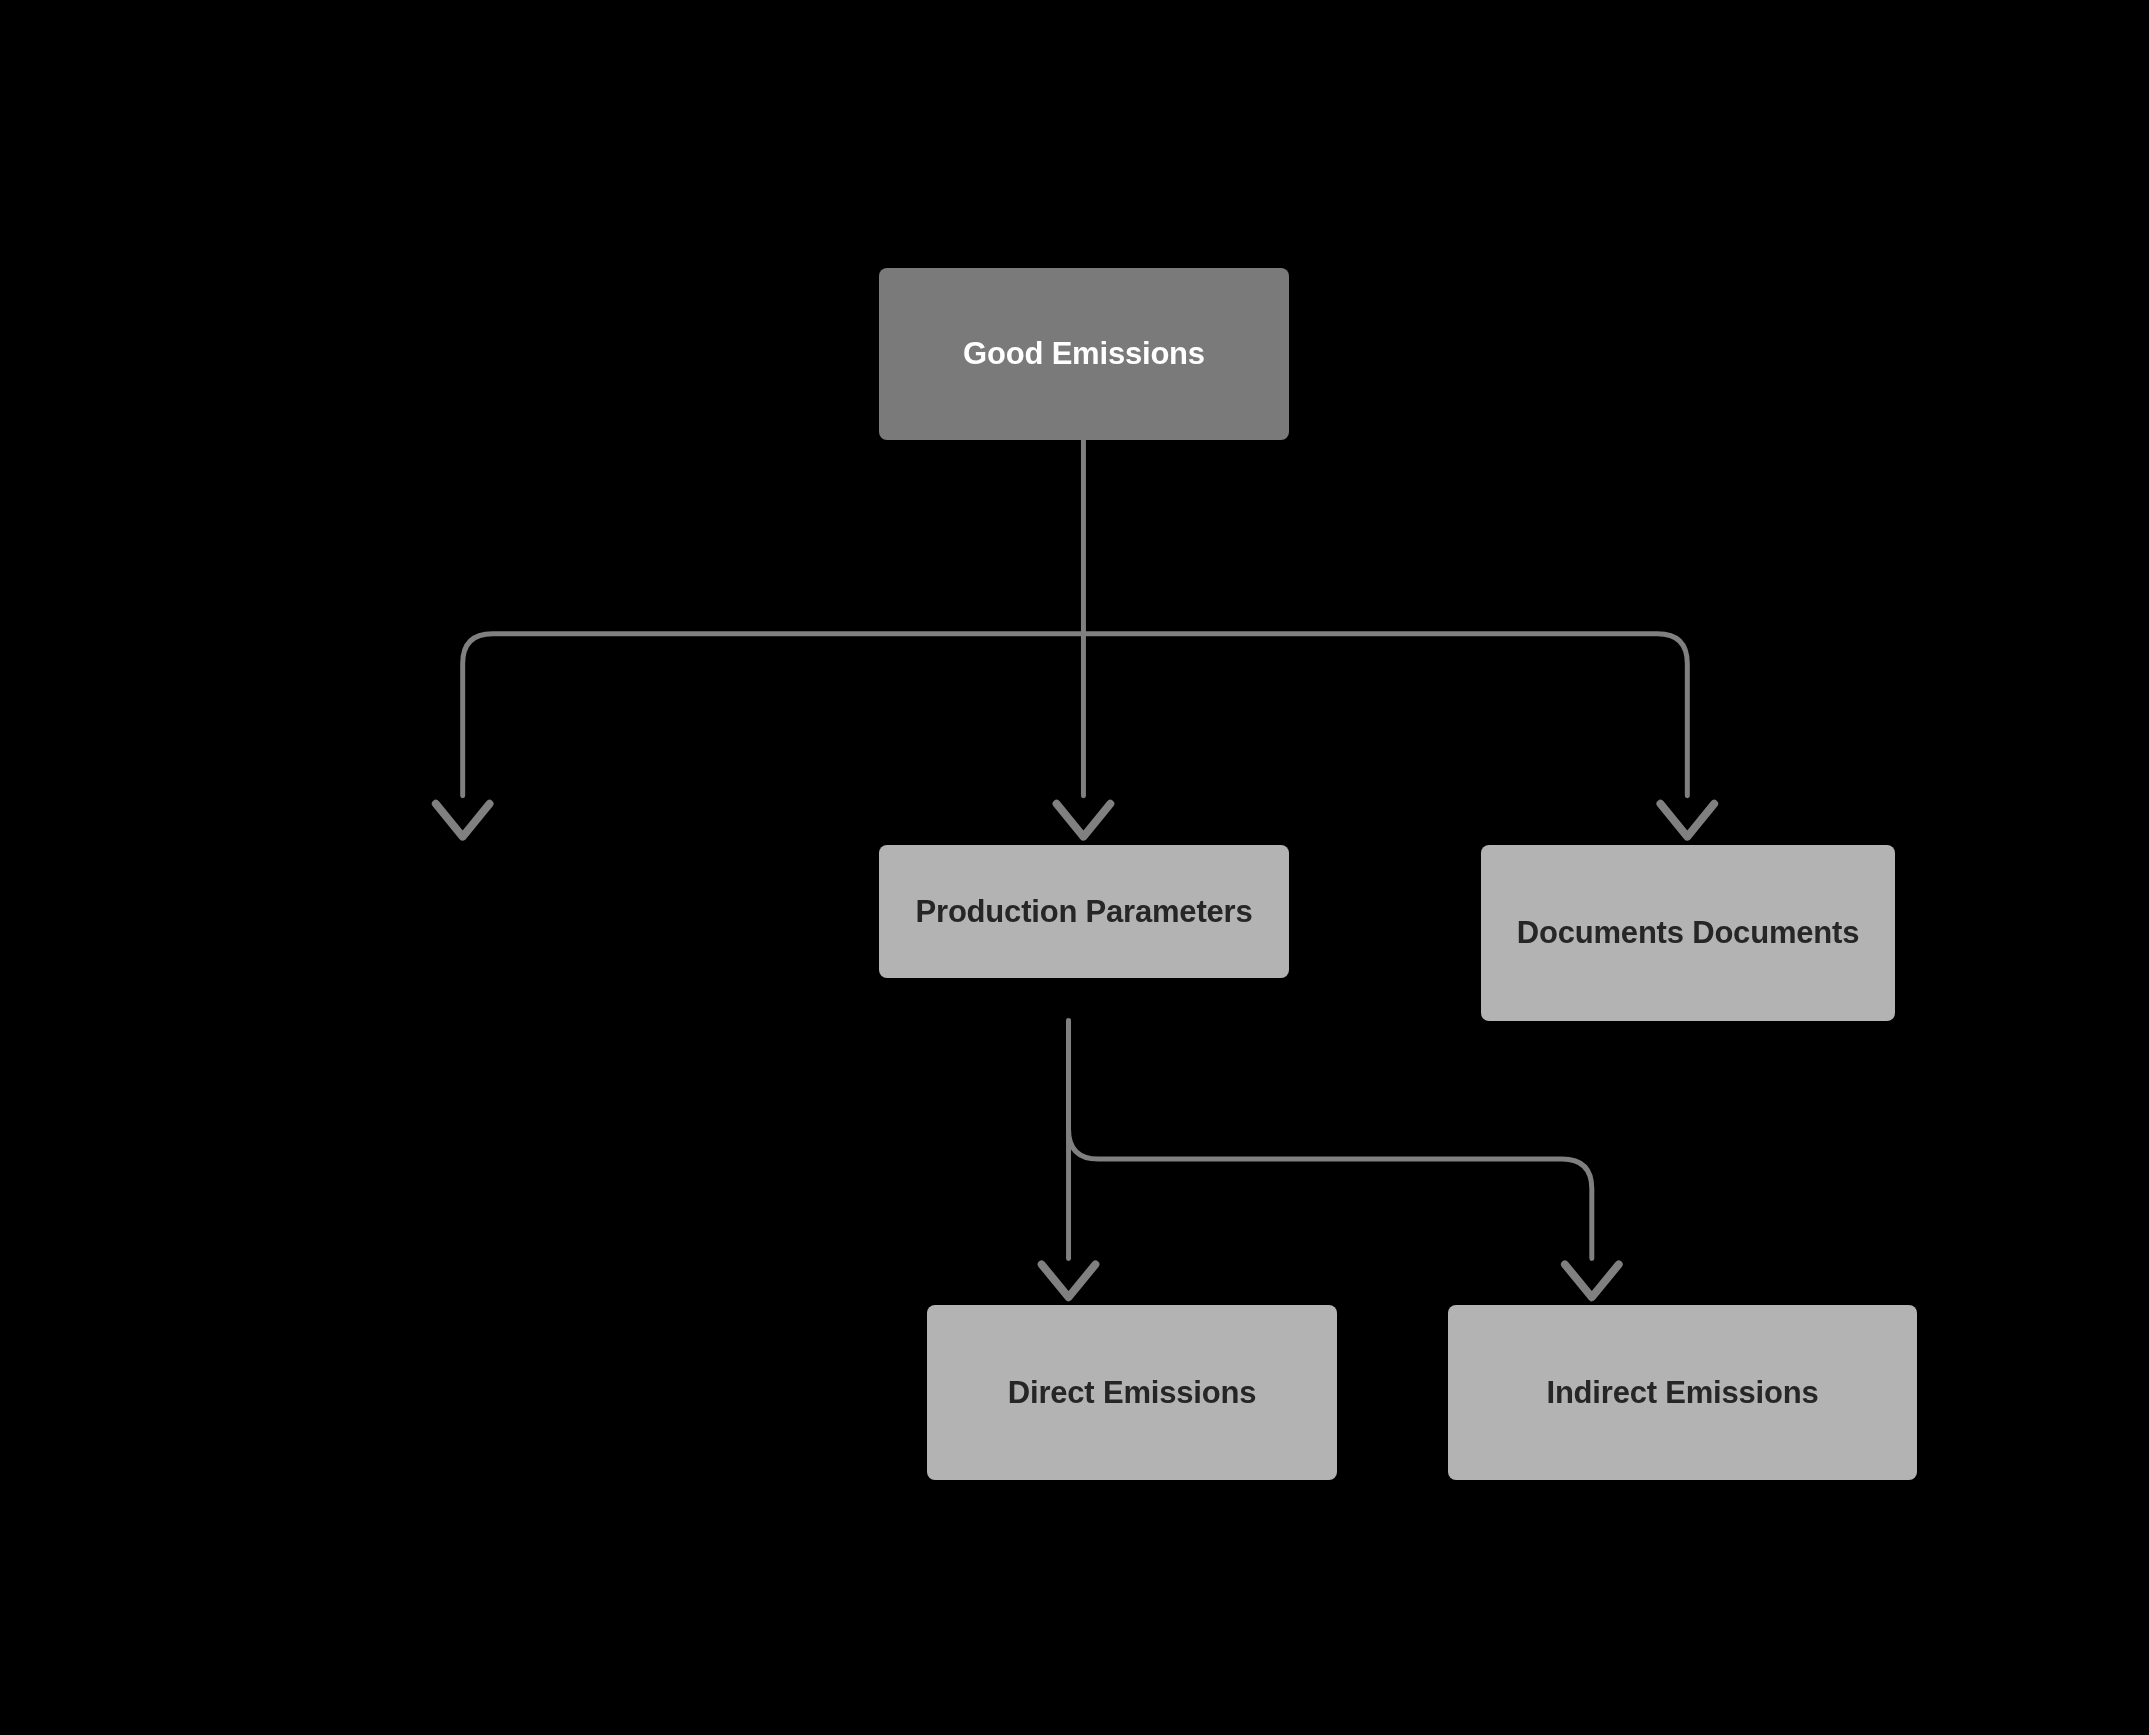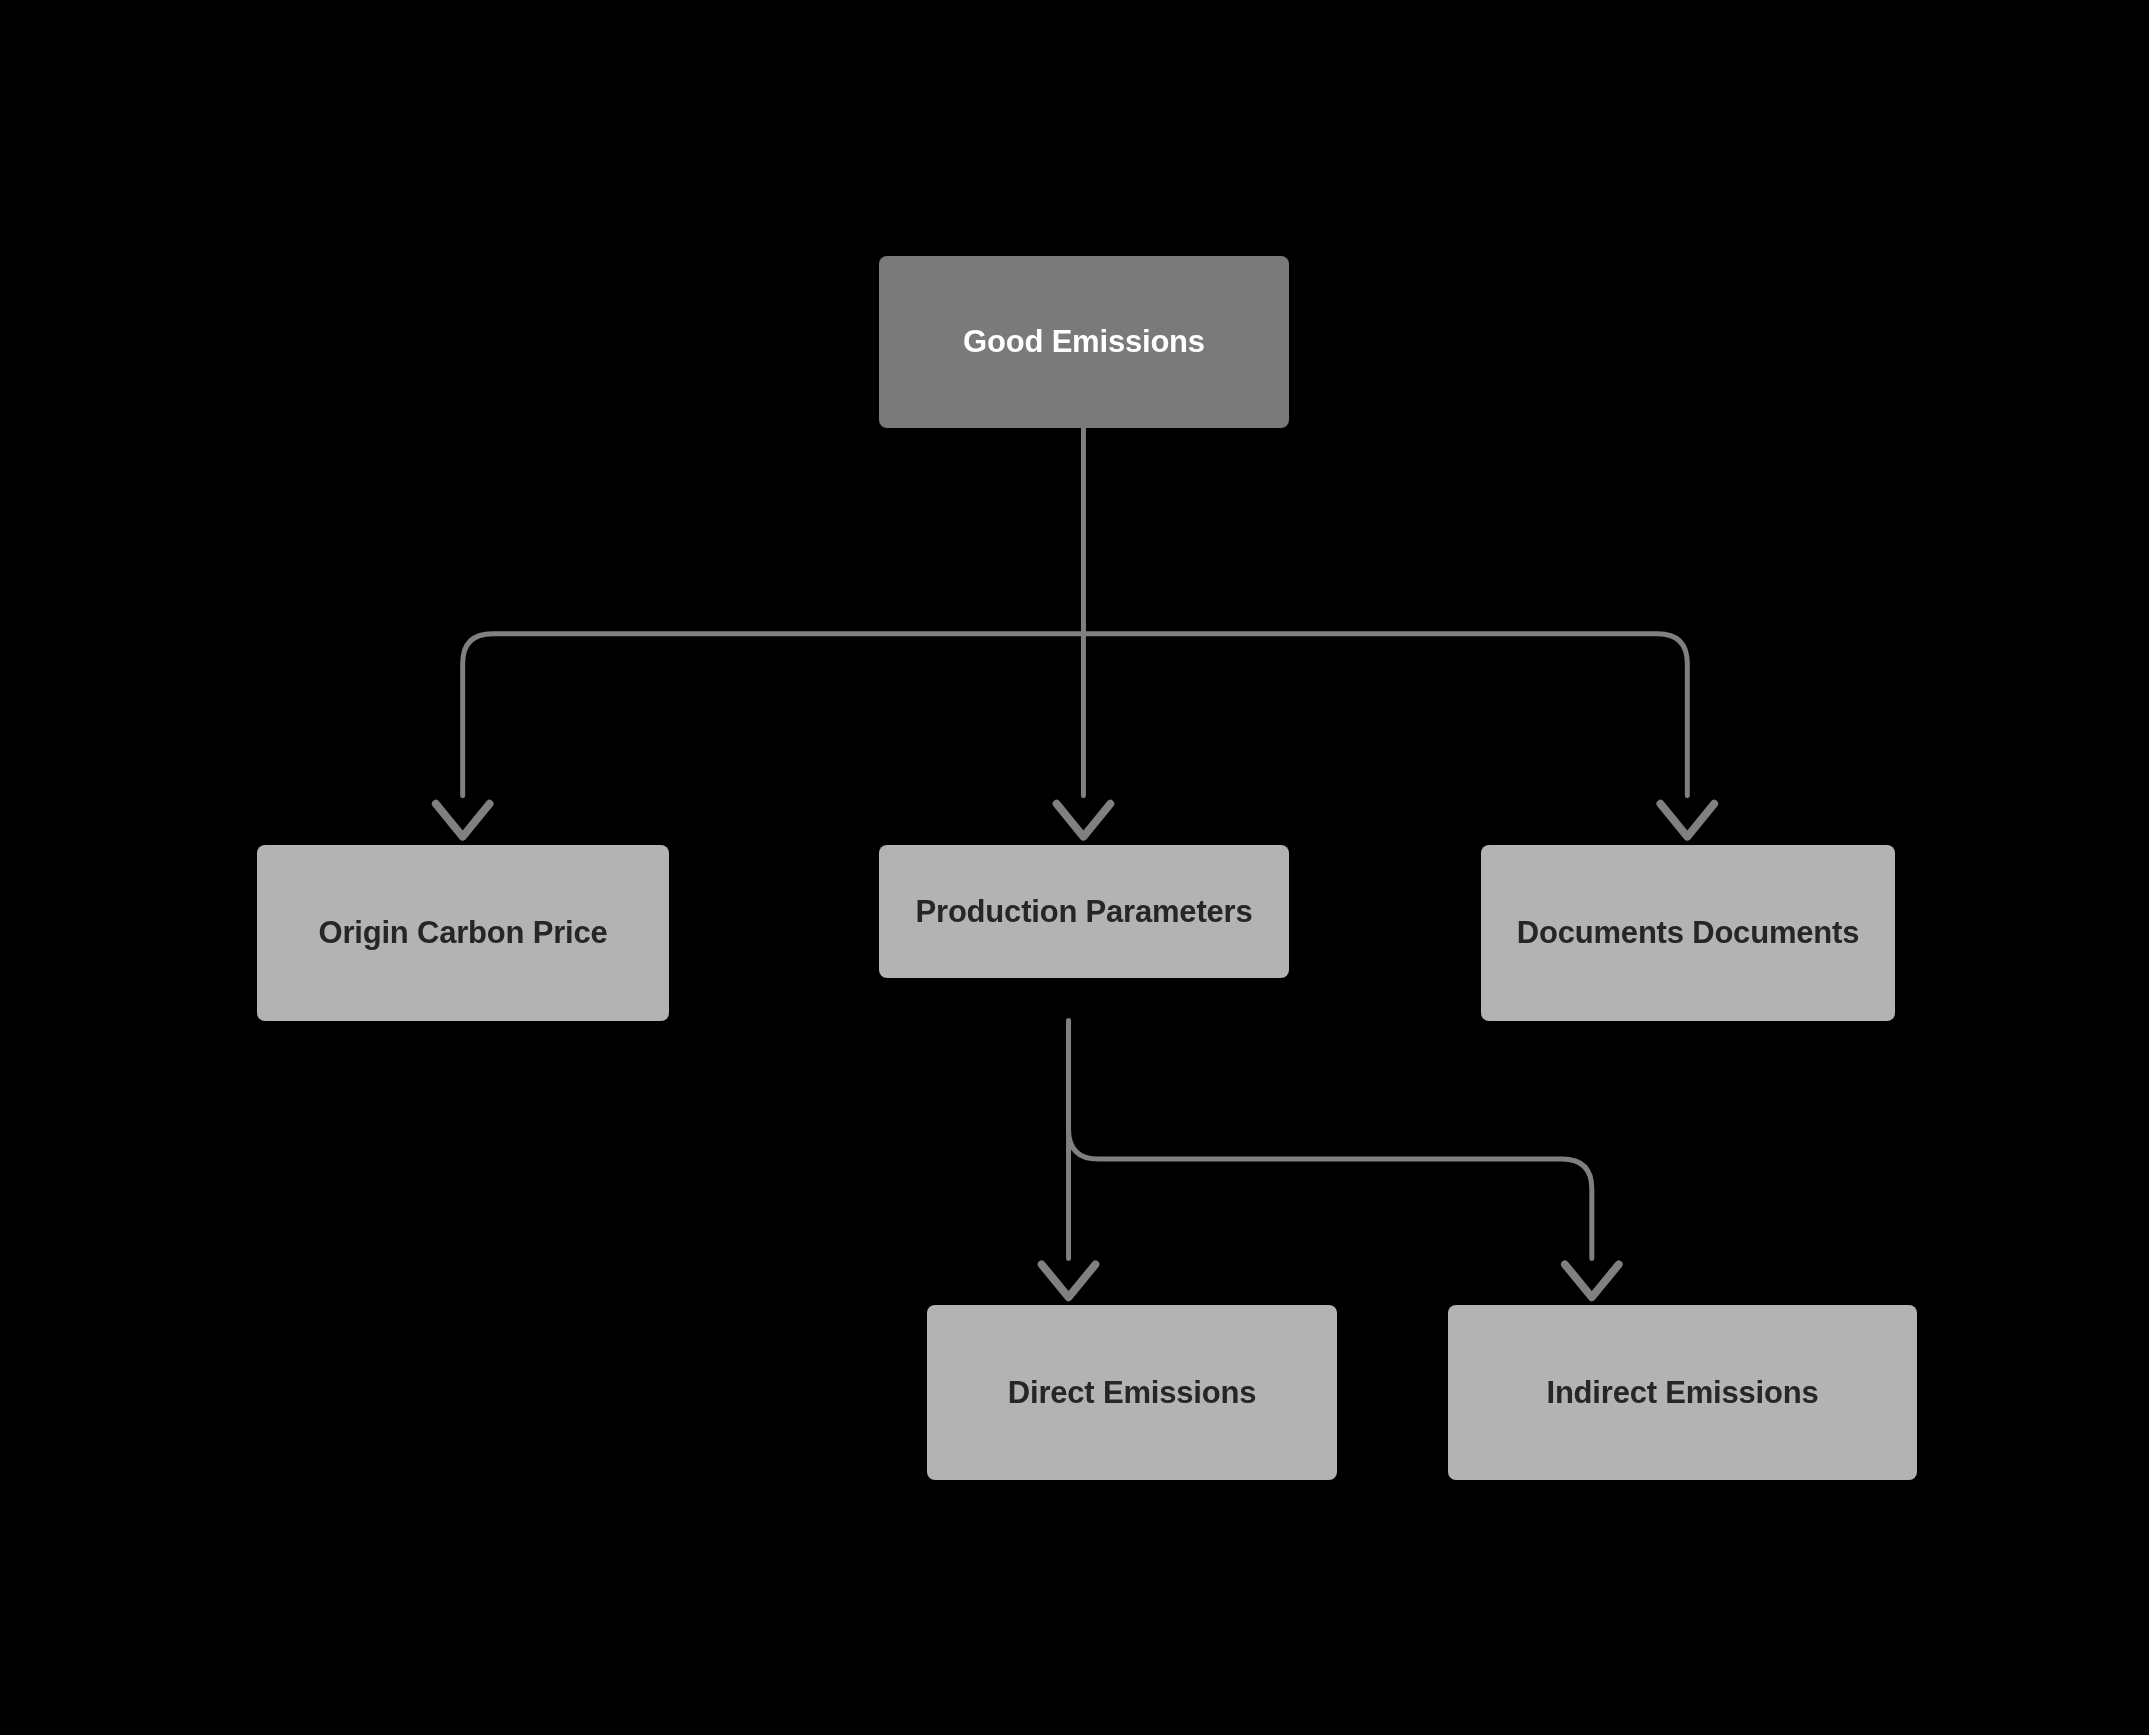--- a/index.html
+++ b/index.html
@@ -79,27 +79,24 @@
       <path stroke-width="8" d="M 1669 808 L 1696 841 L 1723 808"></path>
 
       <path d="M 1074 1026 L 1074 1265"></path>
       <path stroke-width="8" d="M 1047 1271 L 1074 1304 L 1101 1271"></path>
 
       <path d="M 1074 1026 L 1074 1135 Q 1074 1165 1104 1165 L 1570 1165 Q 1600 1165 1600 1195 L 1600 1265"></path>
       <path stroke-width="8" d="M 1573 1271 L 1600 1304 L 1627 1271"></path>
     </g>
   </svg>
 
-  <div class="node node--root" style="left:879px; top:256px; width:410px; height:172px;">
+  <div class="node node--root" style="left:879px; top:268px; width:410px; height:172px;">
     <span class="node-label">Good Emissions</span>
   </div>
 
-  <div class="node node--child" style="left:257px; top:845px; width:412px; height:176px;">
-    <span class="node-label">Origin Carbon Price</span>
-  </div>
 
   <div class="node node--child" style="left:879px; top:845px; width:410px; height:133px;">
     <span class="node-label">Production Parameters</span>
   </div>
 
   <div class="node node--child" style="left:1481px; top:845px; width:414px; height:176px;">
     <span class="node-label">Documents Documents</span>
   </div>
 
   <div class="node node--child" style="left:879px; top:1305px; width:410px; height:175px;margin-left:48px;">

